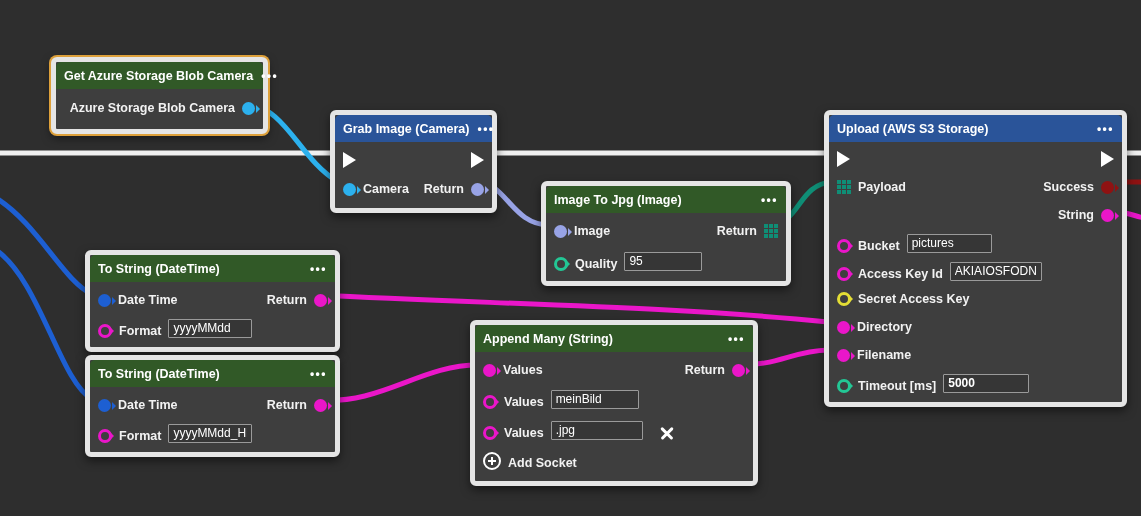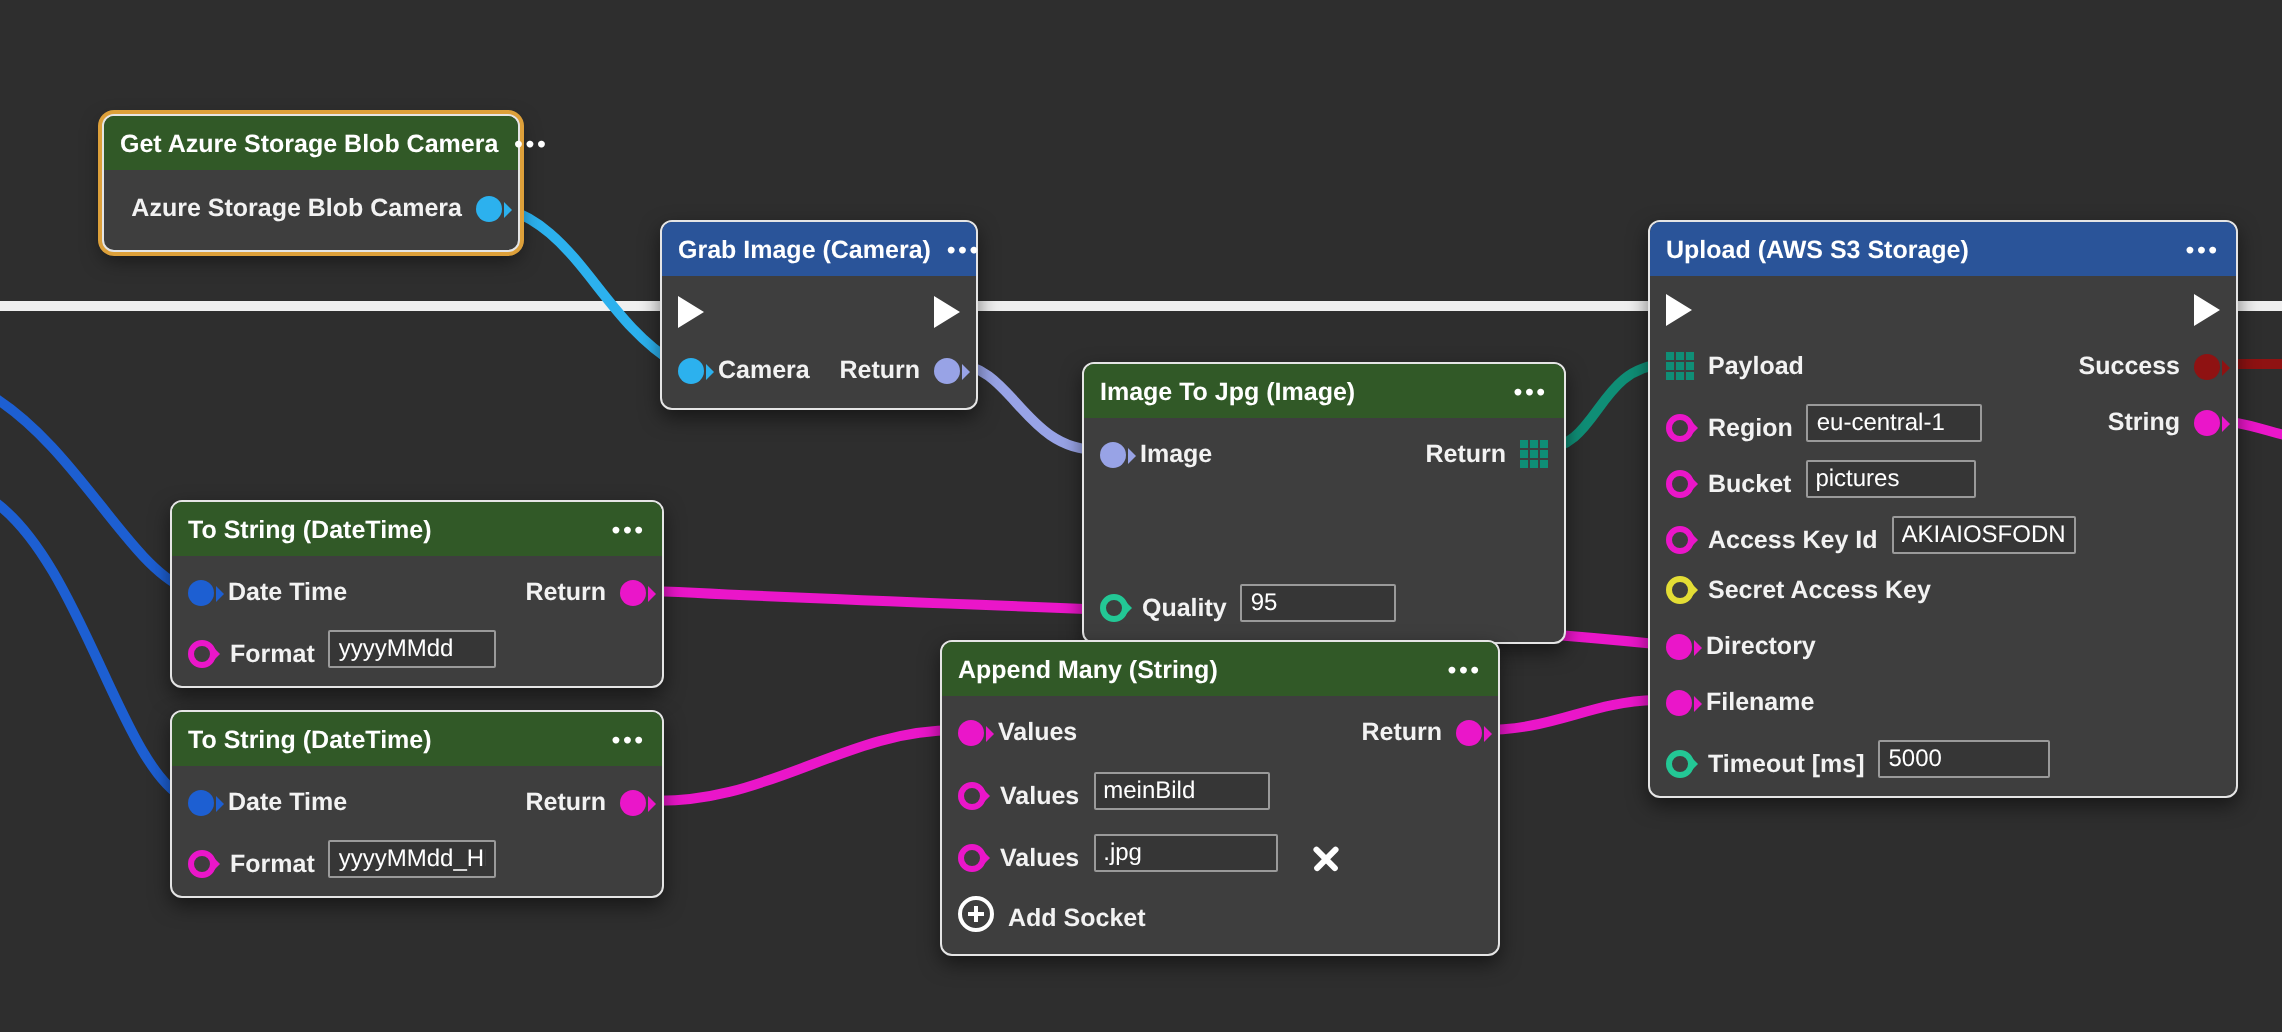--- a/index.html
+++ b/index.html
@@ -9,21 +9,21 @@
     background:#2e2e2e;
     overflow:hidden;
     font-family:"Liberation Sans", sans-serif;
   }
   #wires{position:absolute;left:0;top:0;z-index:1;}
   #wires path{fill:none;stroke-width:5;stroke-linecap:round;}
 
   .node{
     position:absolute;z-index:2;
     background:#3e3e3e;
-    border:1px solid #e5e5e5;
+    border:5px solid #e5e5e5;
     border-radius:6px;
     box-shadow:0 4px 10px rgba(0,0,0,.5);
     color:#f0f0f0;
   }
   .node.selected{box-shadow:0 0 0 2px #dda03a, 0 4px 10px rgba(0,0,0,.5);}
   .node-header{
     height:27px;
     display:flex;align-items:center;justify-content:space-between;
     padding:0 8px;
     border-radius:5px 5px 0 0;
@@ -164,21 +164,21 @@
               <rect x="0" y="5" width="4" height="4"></rect>
               <rect x="5" y="5" width="4" height="4"></rect>
               <rect x="10" y="5" width="4" height="4"></rect>
               <rect x="0" y="10" width="4" height="4"></rect>
               <rect x="5" y="10" width="4" height="4"></rect>
               <rect x="10" y="10" width="4" height="4"></rect>
             </g>
           </svg>
       </div>
     </div>
-    <div class="row" style="height:30px;margin-top:44px;">
+    <div class="row" style="height:30px;">
       <div class="pgroup left">
         <span class="port ring" style="--c: #23c795;"></span>
         <span class="plabel">Quality</span>
         <input class="field" style="width: 78px;" value="95">
       </div>
     </div>
   </div>
 </div>
 
 <div class="node" style="left:824px;top:110px;width:293px;">
@@ -207,25 +207,20 @@
             </g>
           </svg>
         <span class="plabel">Payload</span>
       </div>
       <div class="pgroup right">
         <span class="plabel">Success</span>
         <span class="port" style="--c: #8f1212;"></span>
       </div>
     </div>
     <div class="row">
-      <div class="pgroup left">
-        <span class="port ring" style="--c: #ea16c9;"></span>
-        <span class="plabel">Region</span>
-        <input class="field" style="width: 88px;" value="eu-central-1">
-      </div>
       <div class="pgroup right">
         <span class="plabel">String</span>
         <span class="port" style="--c: #ea16c9;"></span>
       </div>
     </div>
     <div class="row">
       <div class="pgroup left">
         <span class="port ring" style="--c: #ea16c9;"></span>
         <span class="plabel">Bucket</span>
         <input class="field" style="width: 85px;" value="pictures">
@@ -253,21 +248,21 @@
     <div class="row">
       <div class="pgroup left">
         <span class="port" style="--c: #ea16c9;"></span>
         <span class="plabel">Filename</span>
       </div>
     </div>
     <div class="row">
       <div class="pgroup left">
         <span class="port ring" style="--c: #23c795;"></span>
         <span class="plabel">Timeout [ms]</span>
-        <input class="field" style="width: 86px;" value="5000">
+        <input class="field" style="width: 86px; font-weight: bold;" value="5000">
       </div>
     </div>
   </div>
 </div>
 
 <div class="node" style="left:85px;top:250px;width:245px;">
   <div class="node-header" style="--c: #315927;">
     <span class="ntitle">To String (DateTime)</span>
     <span class="menu-dots">•••</span>
   </div>

